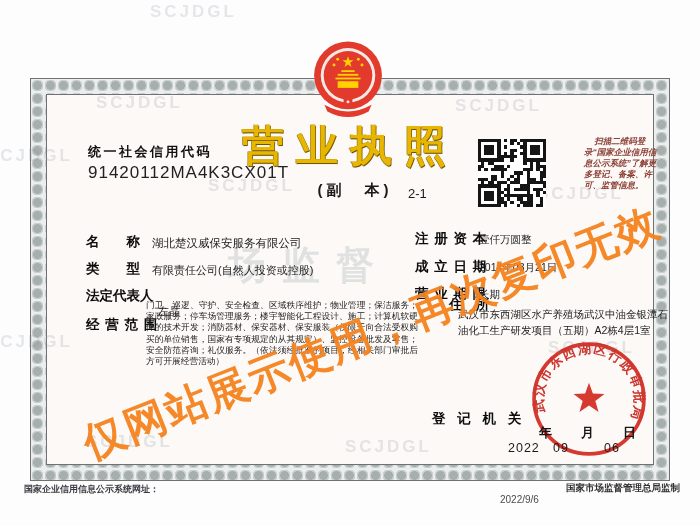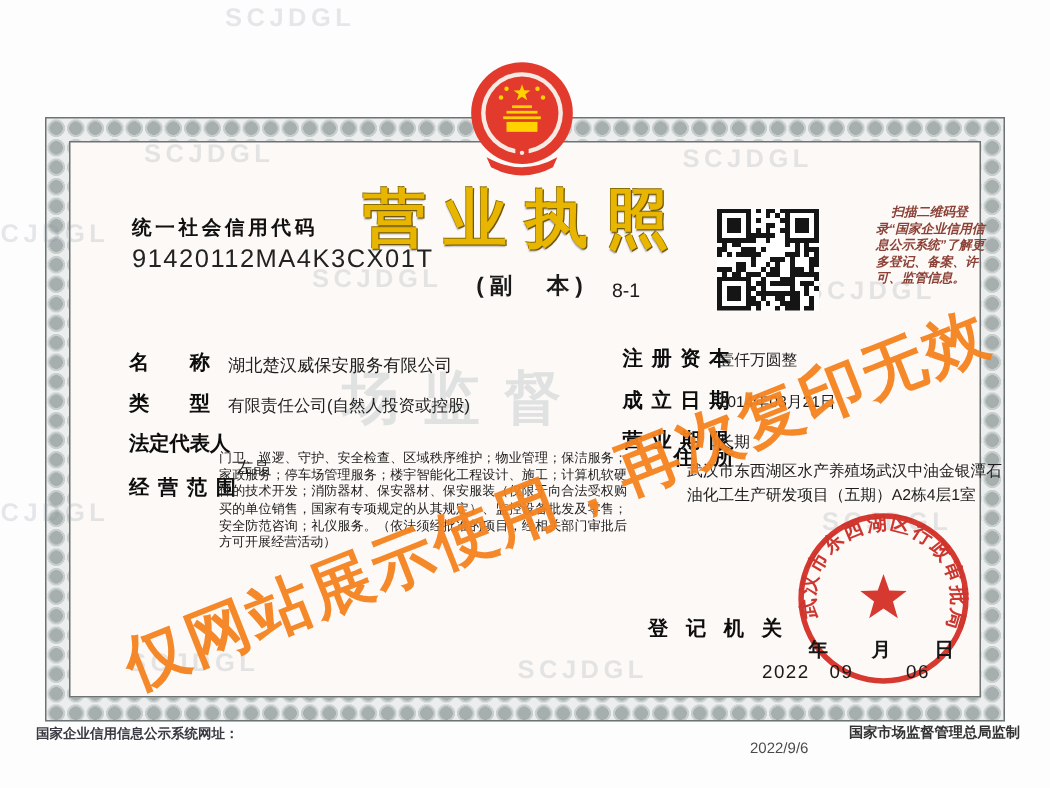--- a/index.html
+++ b/index.html
@@ -88,21 +88,21 @@
   </g>
   <rect x="44" y="80" width="12" height="9" fill="#e23a2c"></rect>
   <circle cx="50" cy="84" r="2" fill="#f7e9e4"></circle>
   <path d="M18 88 Q50 106 82 88 L78 97 Q50 112 22 97 Z" fill="#e23a2c"></path>
 </svg>
 
 <div class="abs credit-label">统一社会信用代码</div>
 <div class="abs credit-code">91420112MA4K3CX01T</div>
 <div class="abs title">营业执照</div>
 <div class="abs subtitle">(副　本)</div>
-<div class="abs copy-no">8-1</div>
+<div class="abs copy-no">2-1</div>
 <div class="abs qr"><svg viewBox="0 0 21 21" width="100%" height="100%" shape-rendering="crispEdges" fill="#151515" style="background:#fff">
       <rect x="0" y="0" width="7" height="7"></rect>
       <rect fill="#fff" x="1" y="1" width="5" height="5"></rect>
       <rect x="2" y="2" width="3" height="3"></rect>
       <rect x="14" y="0" width="7" height="7"></rect>
       <rect fill="#fff" x="15" y="1" width="5" height="5"></rect>
       <rect x="16" y="2" width="3" height="3"></rect>
       <rect x="0" y="14" width="7" height="7"></rect>
       <rect fill="#fff" x="1" y="15" width="5" height="5"></rect>
       <rect x="2" y="16" width="3" height="3"></rect>

